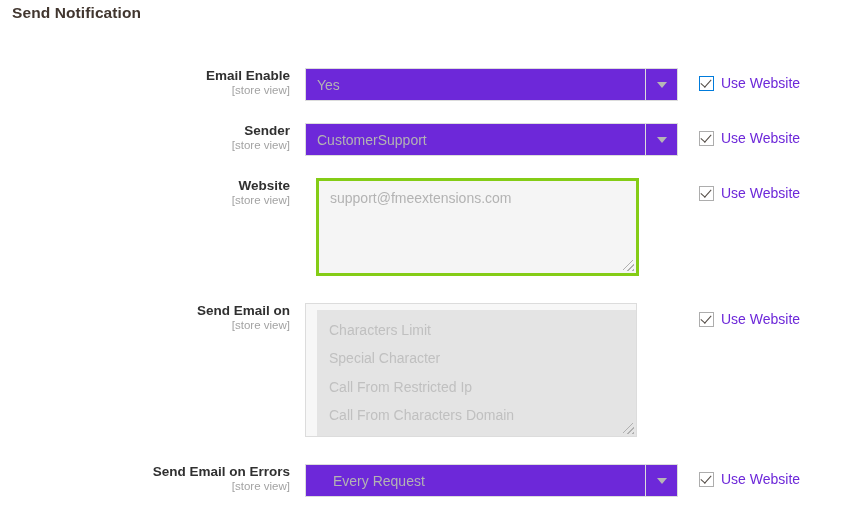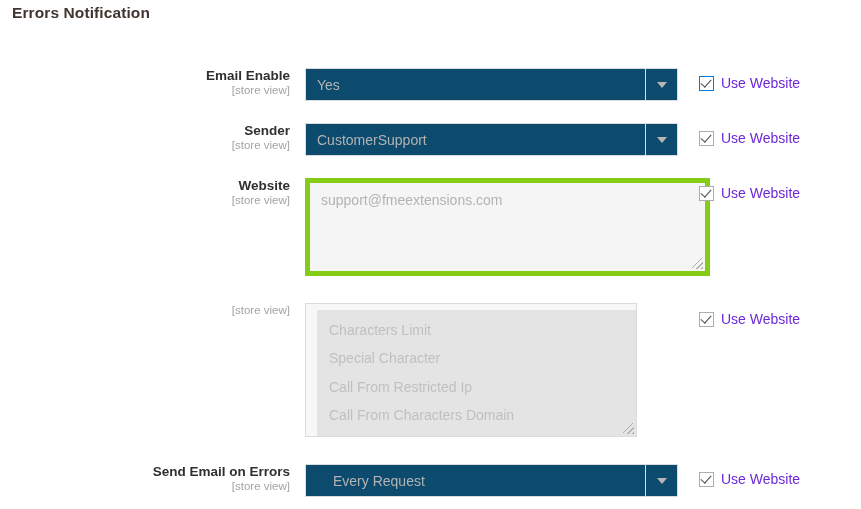--- a/index.html
+++ b/index.html
@@ -54,21 +54,21 @@
     margin-top: 1px;
     white-space: nowrap;
   }
 
   
   .select-box {
     position: absolute;
     left: 305px;
     width: 373px;
     height: 33px;
-    background: #0c4a6e;
+    background: #6d28d9;
     border: 1px solid #dcdcdc;
     display: flex;
     align-items: stretch;
   }
   .select-box .val {
     flex: 1 1 auto;
     display: flex;
     align-items: center;
     padding-left: 11px;
     font-size: 14px;
@@ -86,24 +86,24 @@
   .caret {
     width: 0; height: 0;
     border-left: 5px solid transparent;
     border-right: 5px solid transparent;
     border-top: 6px solid #b6b6b6;
   }
 
   
   .textarea-box {
     position: absolute;
-    left: 305px;
-    width: 405px;
+    left: 316px;
+    width: 323px;
     background: #f5f5f5;
-    border: 5px solid #84cc16;
+    border: 3px solid #84cc16;
     overflow: hidden;
   }
   .textarea-box .ta-val {
     padding: 9px 0 0 11px;
     font-size: 14px;
     color: #b3b3b3;
     white-space: nowrap;
   }
 
   
@@ -169,21 +169,21 @@
   .use-website .uw-label {
     font-size: 14px;
     color: #6d28d9;
   }
 </style>
 </head>
 <body>
 
 <div class="page">
 
-  <div class="section-title">Errors Notification</div>
+  <div class="section-title">Send Notification</div>
 
   <div class="field-row" style="top:68px;">
     <div class="field-label" style="top:0px;">
       <span class="lbl">Email Enable</span>
       <span class="scope">[store view]</span>
     </div>
     <div class="select-box" style="top:0px;">
       <div class="val">Yes</div>
       <div class="arrow-cell">
         <span class="caret"></span>
@@ -228,20 +228,21 @@
     <div class="use-website" style="top:7px;">
       <span class="cb">
         <span class="tick"></span>
       </span>
       <span class="uw-label">Use Website</span>
     </div>
   </div>
 
   <div class="field-row" style="top:303px;">
     <div class="field-label" style="top:0px;">
+      <span class="lbl">Send Email on</span>
       <span class="scope">[store view]</span>
     </div>
     <div class="multiselect-box" style="top:0px; height:134px;">
       <div class="ms-inner">
         <div class="ms-option">Characters Limit</div>
         <div class="ms-option">Special Character</div>
         <div class="ms-option">Call From Restricted Ip</div>
         <div class="ms-option">Call From Characters Domain</div>
       </div>
       <span class="grip"></span>

